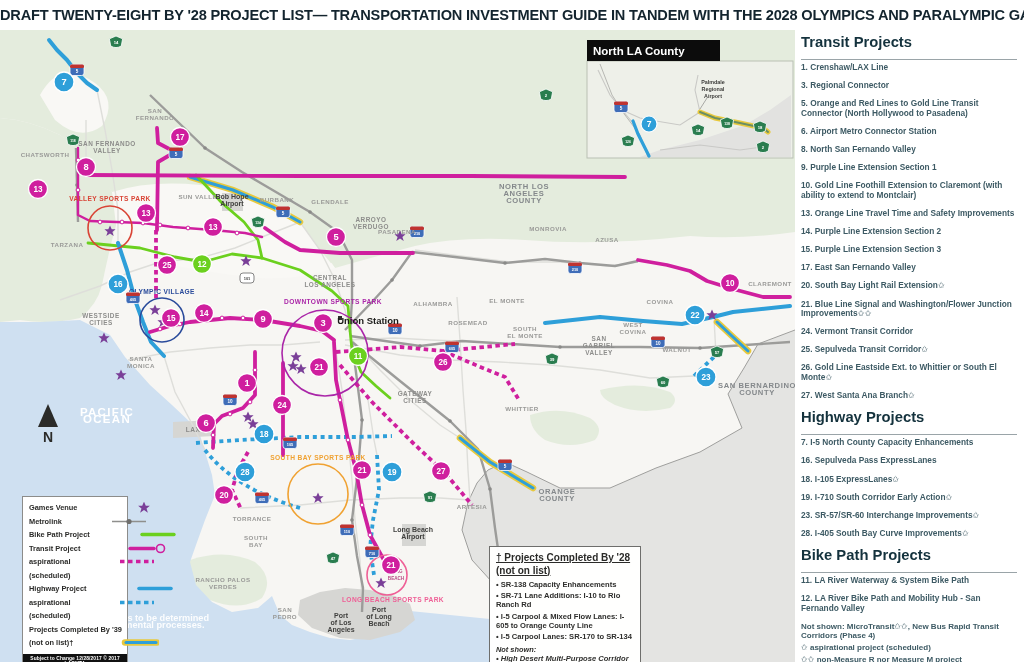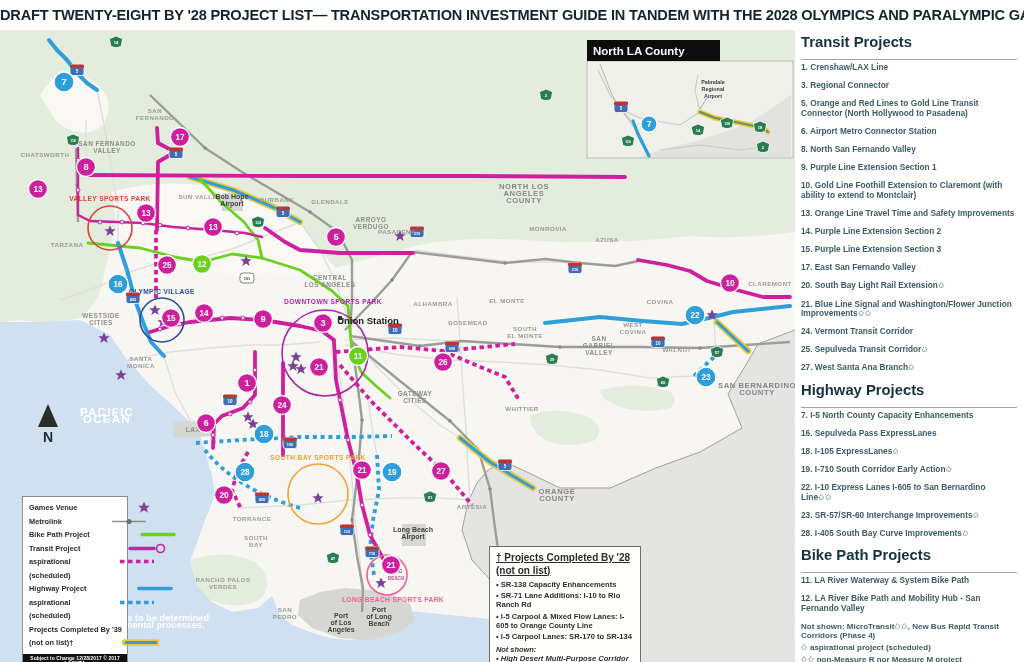--- a/index.html
+++ b/index.html
@@ -648,27 +648,27 @@
     <div class="sb-item">9. Purple Line Extension Section 1</div>
     <div class="sb-item">10. Gold Line Foothill Extension to Claremont (with ability to extend to Montclair)</div>
     <div class="sb-item">13. Orange Line Travel Time and Safety Improvements</div>
     <div class="sb-item">14. Purple Line Extension Section 2</div>
     <div class="sb-item">15. Purple Line Extension Section 3</div>
     <div class="sb-item">17. East San Fernando Valley</div>
     <div class="sb-item">20. South Bay Light Rail Extension✩</div>
     <div class="sb-item">21. Blue Line Signal and Washington/Flower Junction Improvements✩✩</div>
     <div class="sb-item">24. Vermont Transit Corridor</div>
     <div class="sb-item">25. Sepulveda Transit Corridor✩</div>
+    <div class="sb-item">26. Gold Line Eastside Ext. to Whittier or South El Monte✩</div>
     <div class="sb-item">27. West Santa Ana Branch✩</div>
     <div class="sb-head">Highway Projects</div>
     <div class="sb-item">7. I-5 North County Capacity Enhancements</div>
     <div class="sb-item">16. Sepulveda Pass ExpressLanes</div>
     <div class="sb-item">18. I-105 ExpressLanes✩</div>
     <div class="sb-item">19. I-710 South Corridor Early Action✩</div>
-    <div class="sb-item">22. I-10 Express Lanes I-605 to San Bernardino Line✩✩</div>
     <div class="sb-item">23. SR-57/SR-60 Interchange Improvements✩</div>
     <div class="sb-item">28. I-405 South Bay Curve Improvements✩</div>
     <div class="sb-head">Bike Path Projects</div>
     <div class="sb-item">11. LA River Waterway &amp; System Bike Path</div>
     <div class="sb-item">12. LA River Bike Path and Mobility Hub - San Fernando Valley</div>
     <div class="sb-note">Not shown: MicroTransit✩✩, New Bus Rapid Transit Corridors (Phase 4)</div>
     <div class="sb-note">✩ aspirational project (scheduled)</div>
     <div class="sb-note">✩✩ non-Measure R nor Measure M project</div>
   </div>
 

